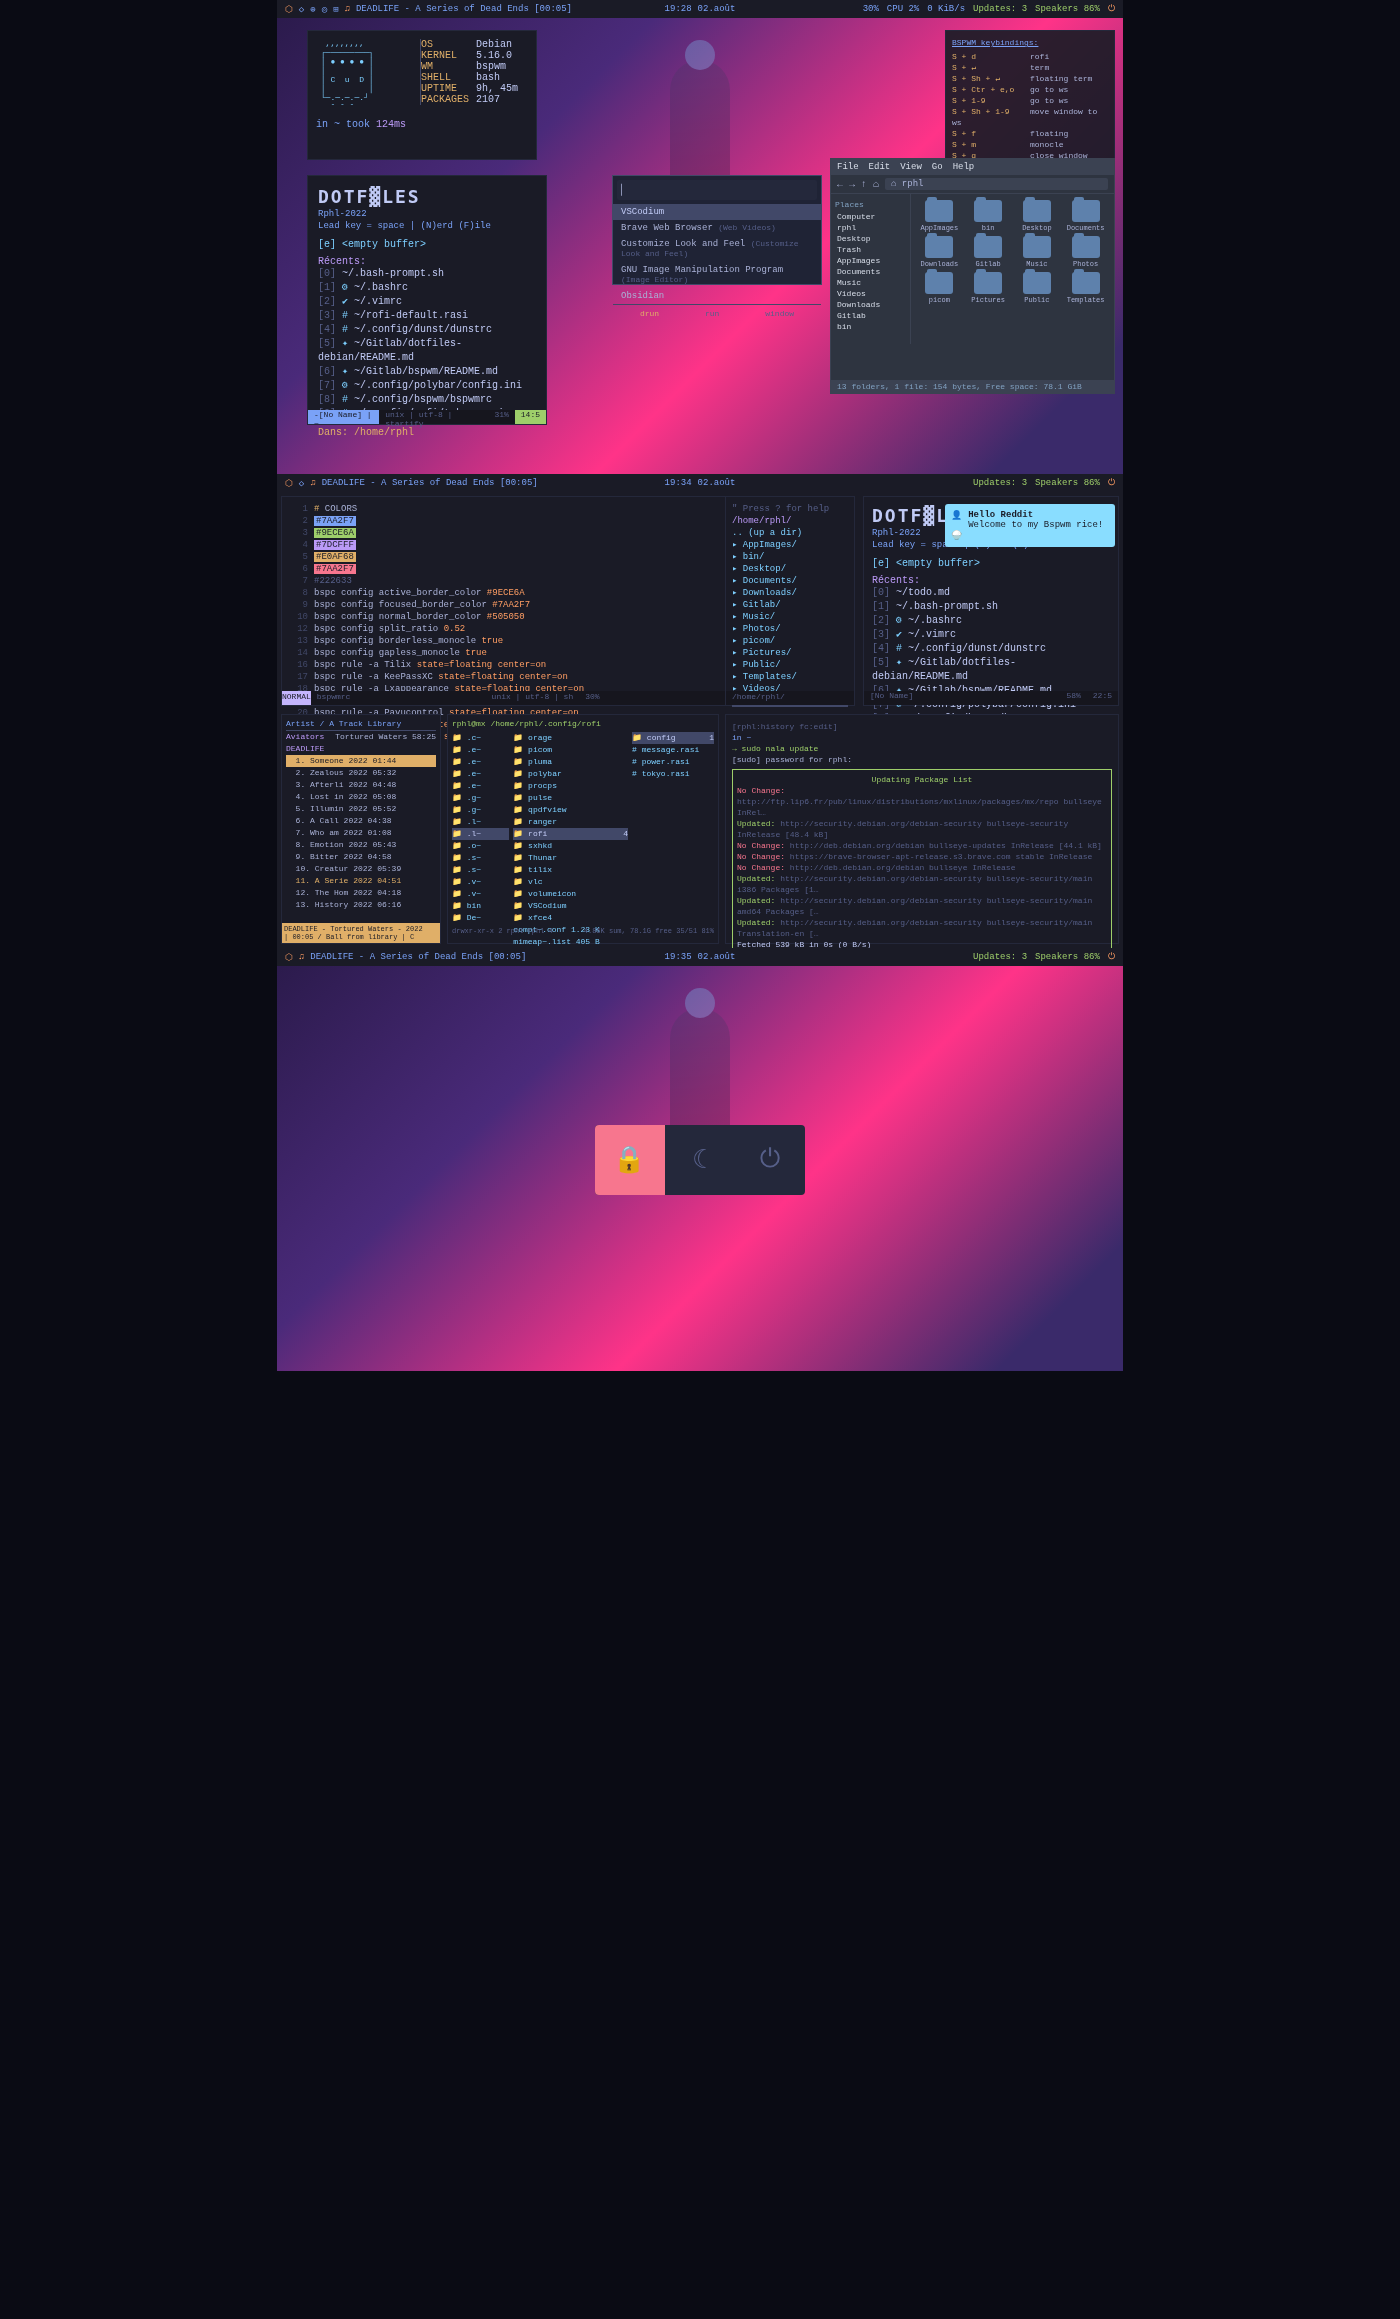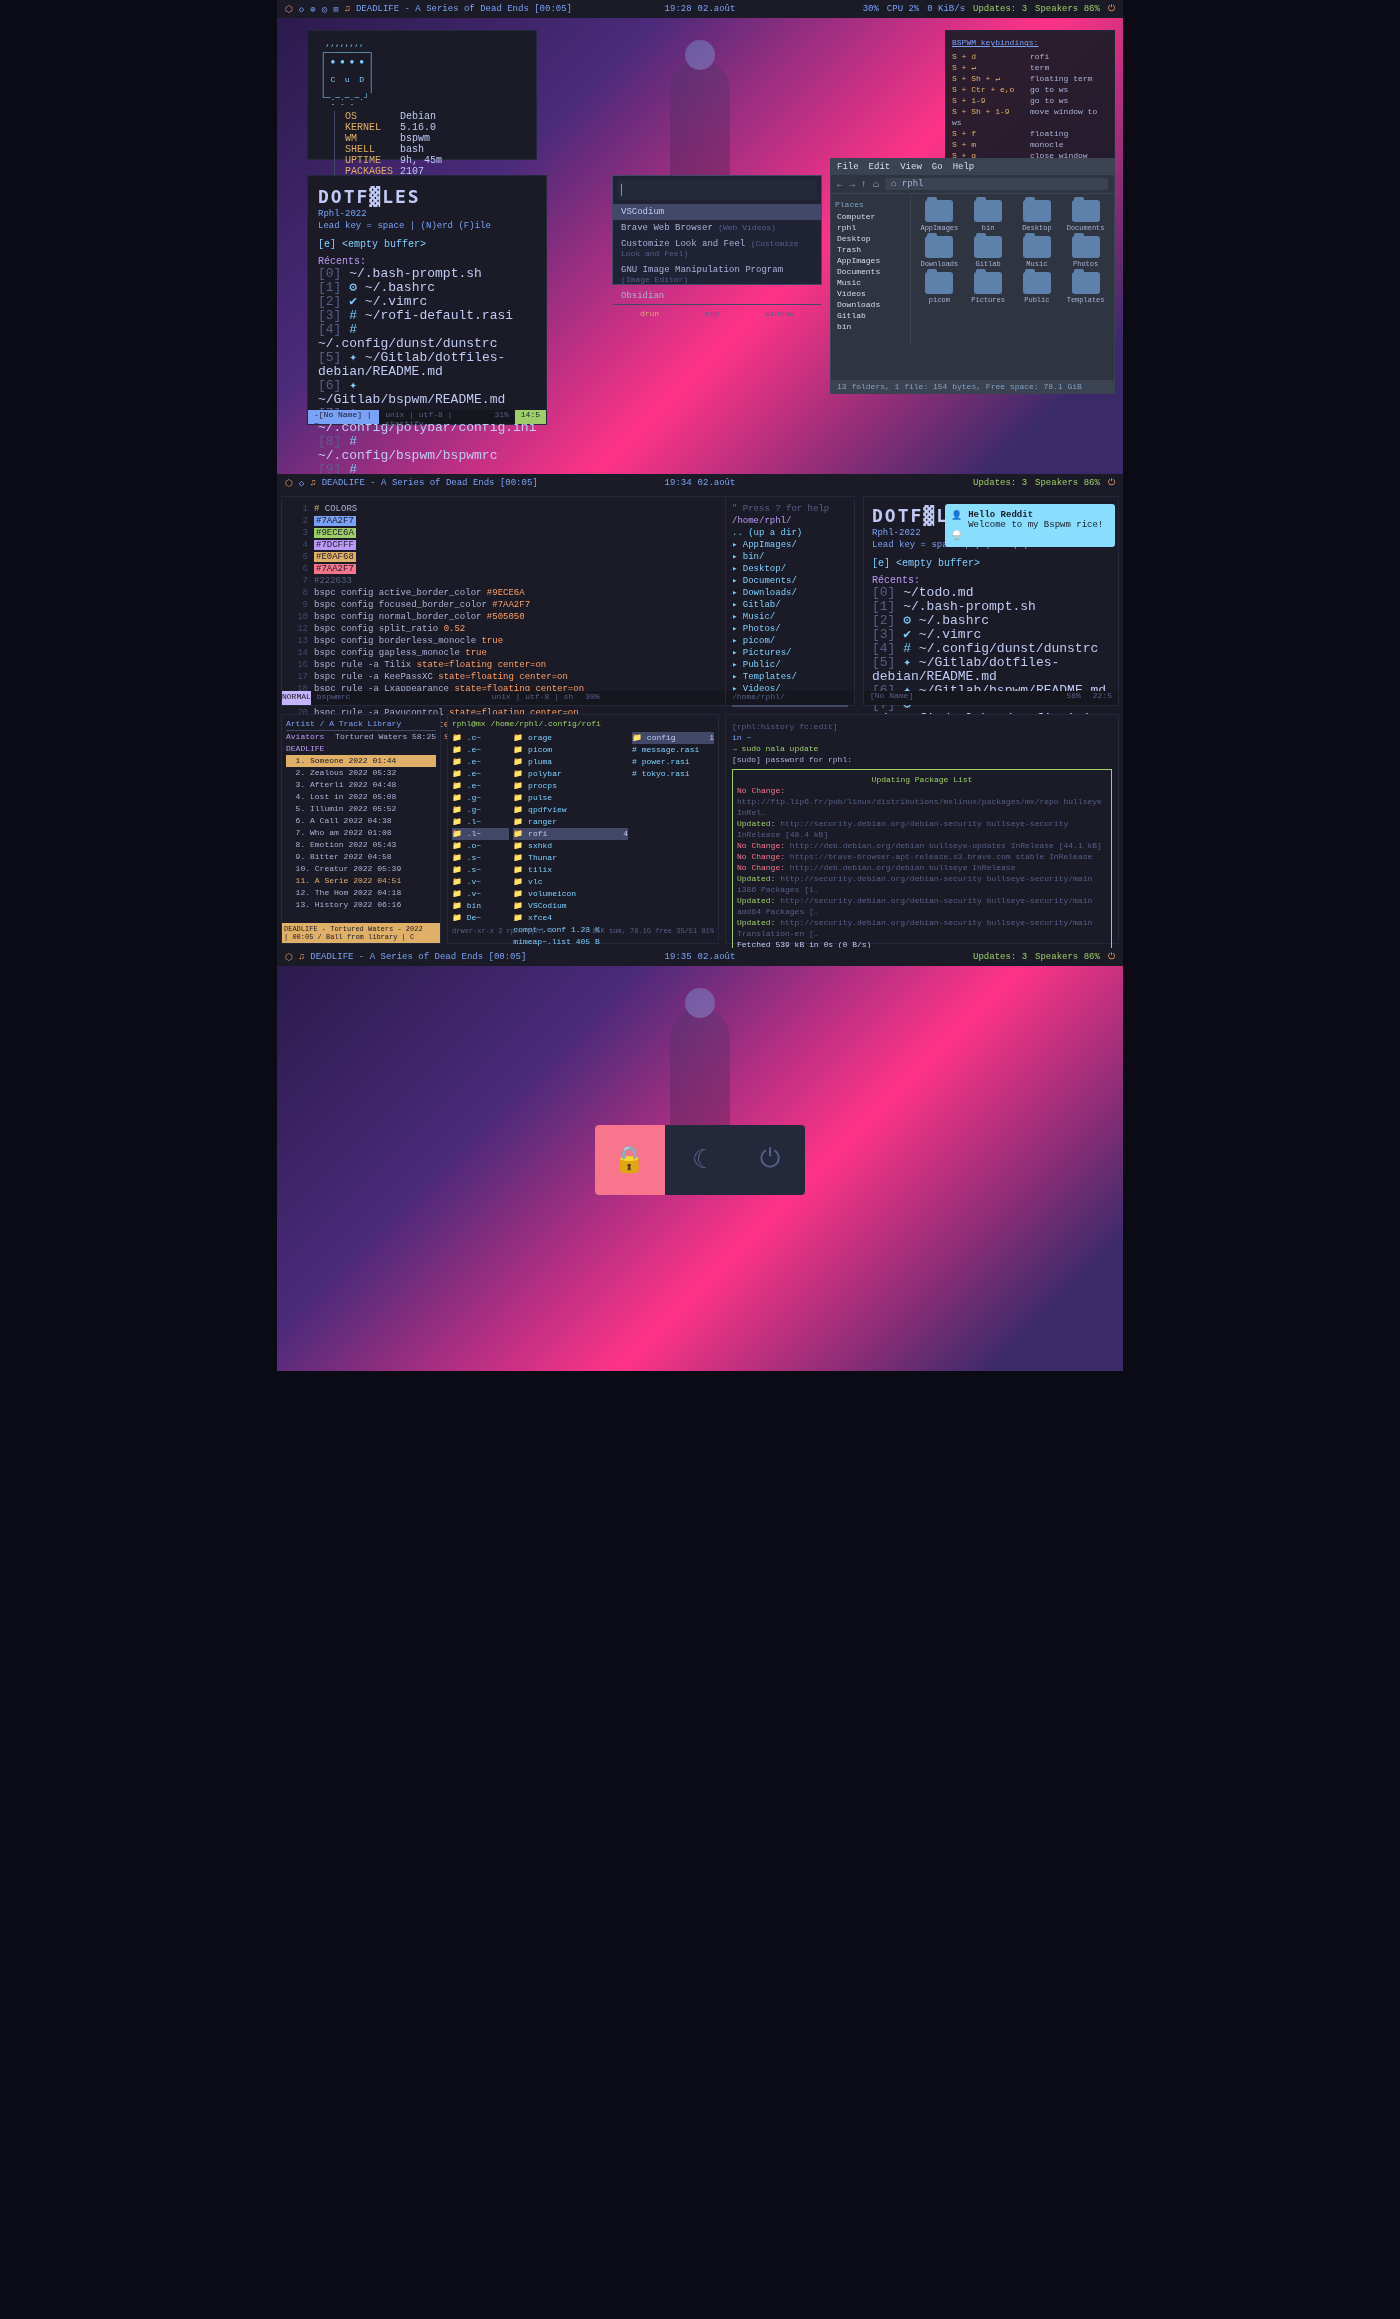--- a/index.html
+++ b/index.html
@@ -9,30 +9,30 @@
 .pb-left{display:flex;gap:6px}
 .pb-center{position:absolute;left:50%;transform:translateX(-50%);display:flex;gap:6px}
 .pb-right{margin-left:auto;display:flex;gap:8px}
 .pb-orange{color:#ff9e64}
 .pb-green{color:#9ece6a}
 .window{position:absolute;background:#1a1b26;border:1px solid #24283b;font-size:10px;color:#a9b1d6}
 
 
 .s1 .neofetch{top:30px;left:30px;width:230px;height:130px;padding:8px;background:#1a1b26}
 .ascii{display:inline-block;vertical-align:top;color:#7dcfff;font-size:8px;line-height:9px;white-space:pre;width:80px}
-.nf-info{display:inline-block;vertical-align:top;margin-left:18px;border-left:1px solid #414868;padding-left:10px}
+.nf-info{display:inline-block;vertical-align:top;margin-left:18px;border-left:1px solid #414868;padding-left:0}
 .nf-label{color:#e0af68;display:inline-block;width:55px}
 .nf-val{color:#c0caf5}
 .nf-prompt{margin-top:8px;color:#7aa2f7}
 .nf-time{color:#bb9af7}
 
 .s1 .startify{top:175px;left:30px;width:240px;height:250px;padding:10px;background:#1a1b26}
 .dot-logo{font-size:18px;font-weight:bold;color:#c0caf5;letter-spacing:2px;font-family:monospace}
 .dot-sub{color:#7aa2f7;font-size:9px;margin-top:2px}
-.startify-line{font-size:13px;line-height:14px}
+.startify-line{font-size:10px;line-height:14px}
 .sf-num{color:#565f89}
 .sf-icon{color:#7dcfff}
 .sf-path{color:#c0caf5}
 .statusline{position:absolute;bottom:0;left:0;right:0;height:14px;background:#16161e;display:flex;font-size:8px}
 .sl-mode{background:#7aa2f7;color:#1a1b26;padding:0 6px}
 .sl-mode-green{background:#c4b5fd;color:#1a1b26;padding:0 0}
 .sl-seg{padding:0 6px;color:#565f89}
 .sl-pos{background:#9ece6a;color:#1a1b26;padding:0 6px;margin-left:auto}
 
 .s1 .rofi-drun{top:175px;left:335px;width:210px;height:110px;background:#1f2335;border:1px solid #414868}

